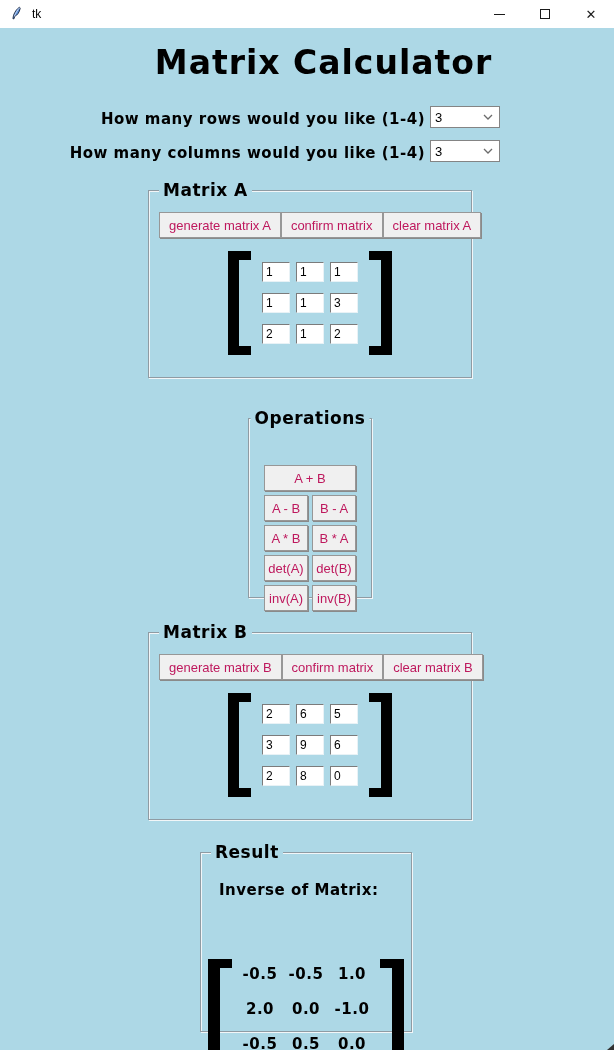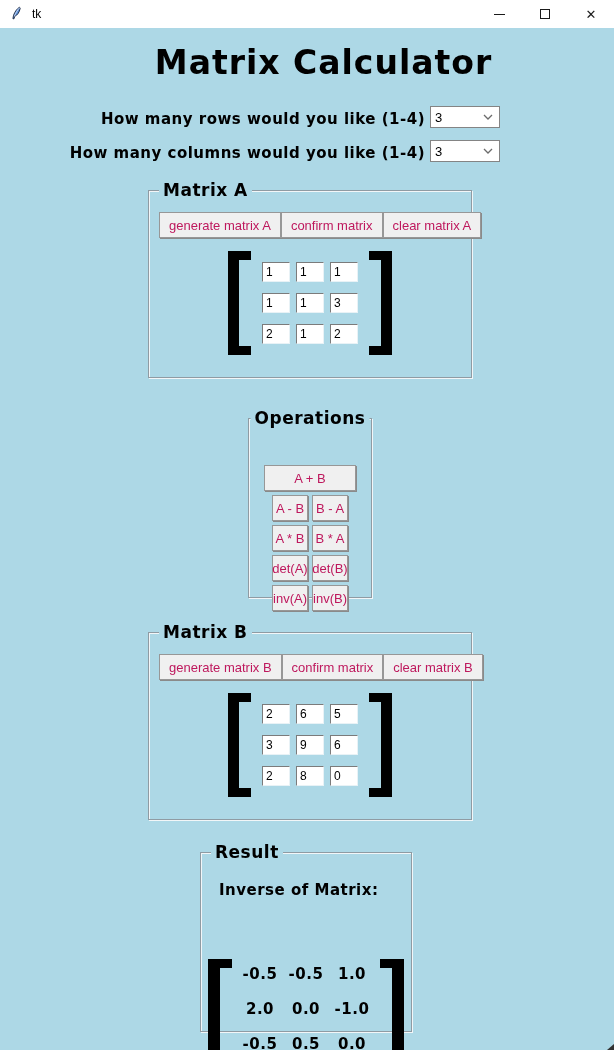--- a/index.html
+++ b/index.html
@@ -109,21 +109,21 @@
     padding-left: 3px; outline: none;
   }
 
   
   .ops-col {
     position: absolute; top: 22px; left: 0; width: 100%;
     display: flex; flex-direction: column; align-items: center; gap: 4px; margin-top: 24px;
   }
   .ops-wide { width: 92px; }
   .ops-pair { display: flex; gap: 4px; }
-  .ops-half { width: 36px; padding: 0 2px; }
+  .ops-half { width: 44px; padding: 0 2px; }
 
   
   .res-caption { position: absolute; top: 28px; left: 18px; font-size: 15px; letter-spacing: 0.5px; }
   .res-zone {
     position: absolute; top: 106px; left: 0; width: 100%;
     display: flex; align-items: center; justify-content: center; gap: 2px;
   }
   .res-bracket { width: 24px; height: 100px; }
   .res-bracket.left  { border-left: 12px solid #000; border-top: 9px solid #000; border-bottom: 9px solid #000; }
   .res-bracket.right { border-right: 12px solid #000; border-top: 9px solid #000; border-bottom: 9px solid #000; }

